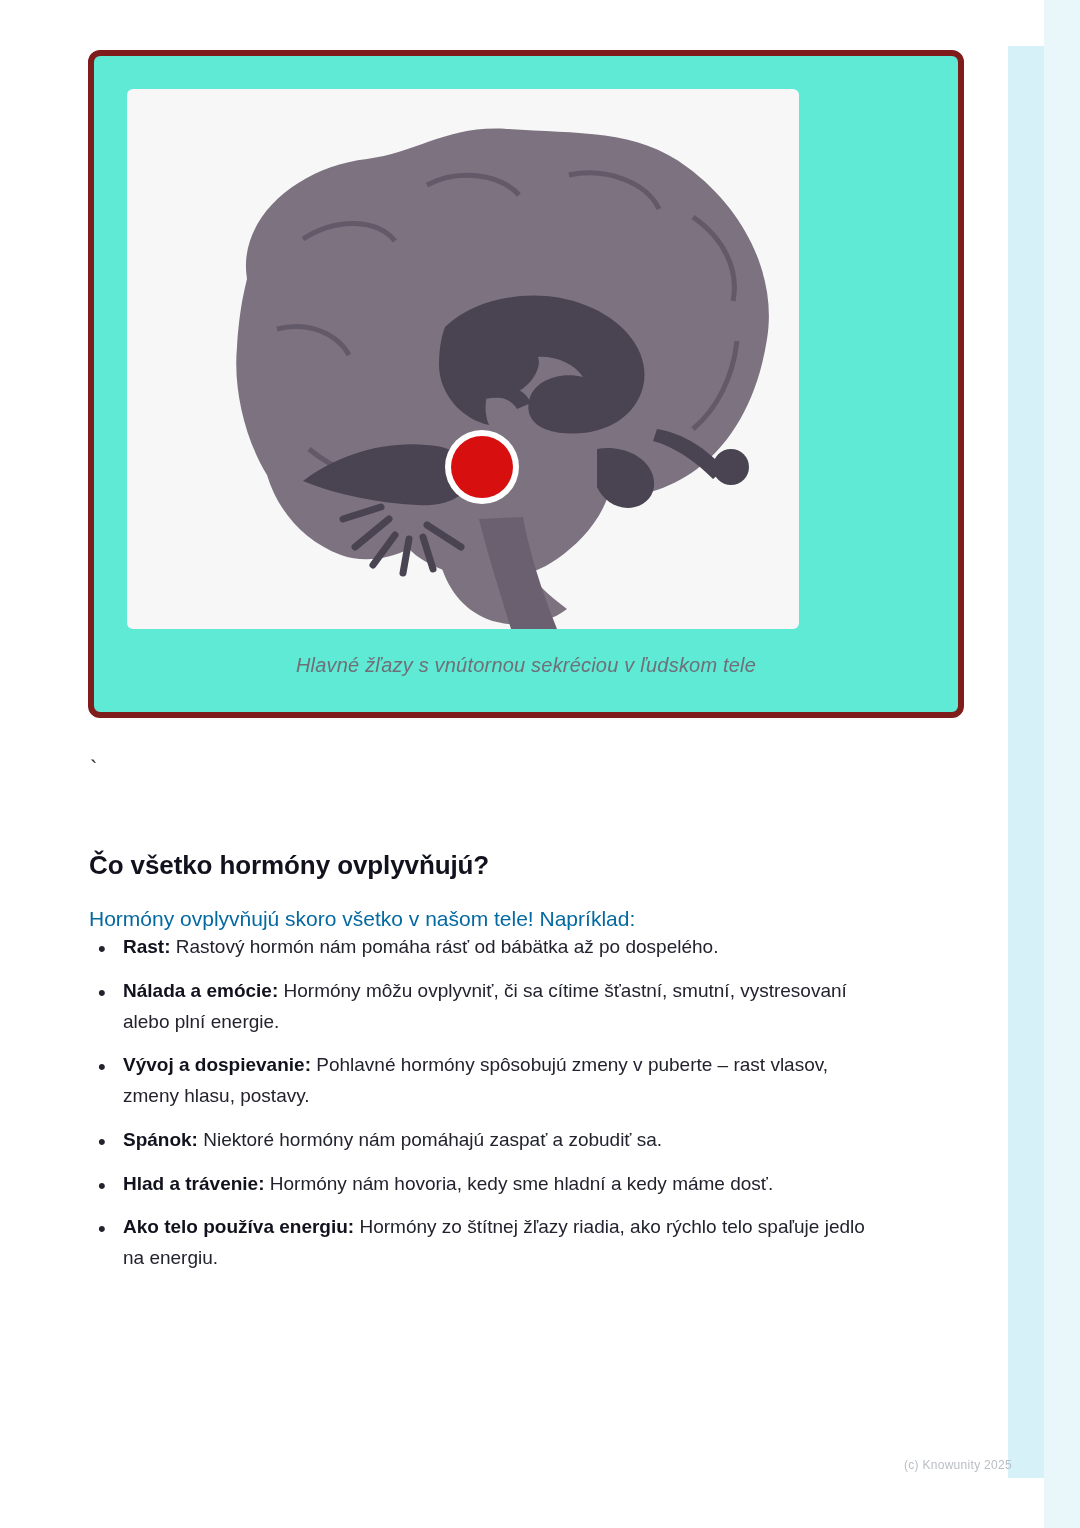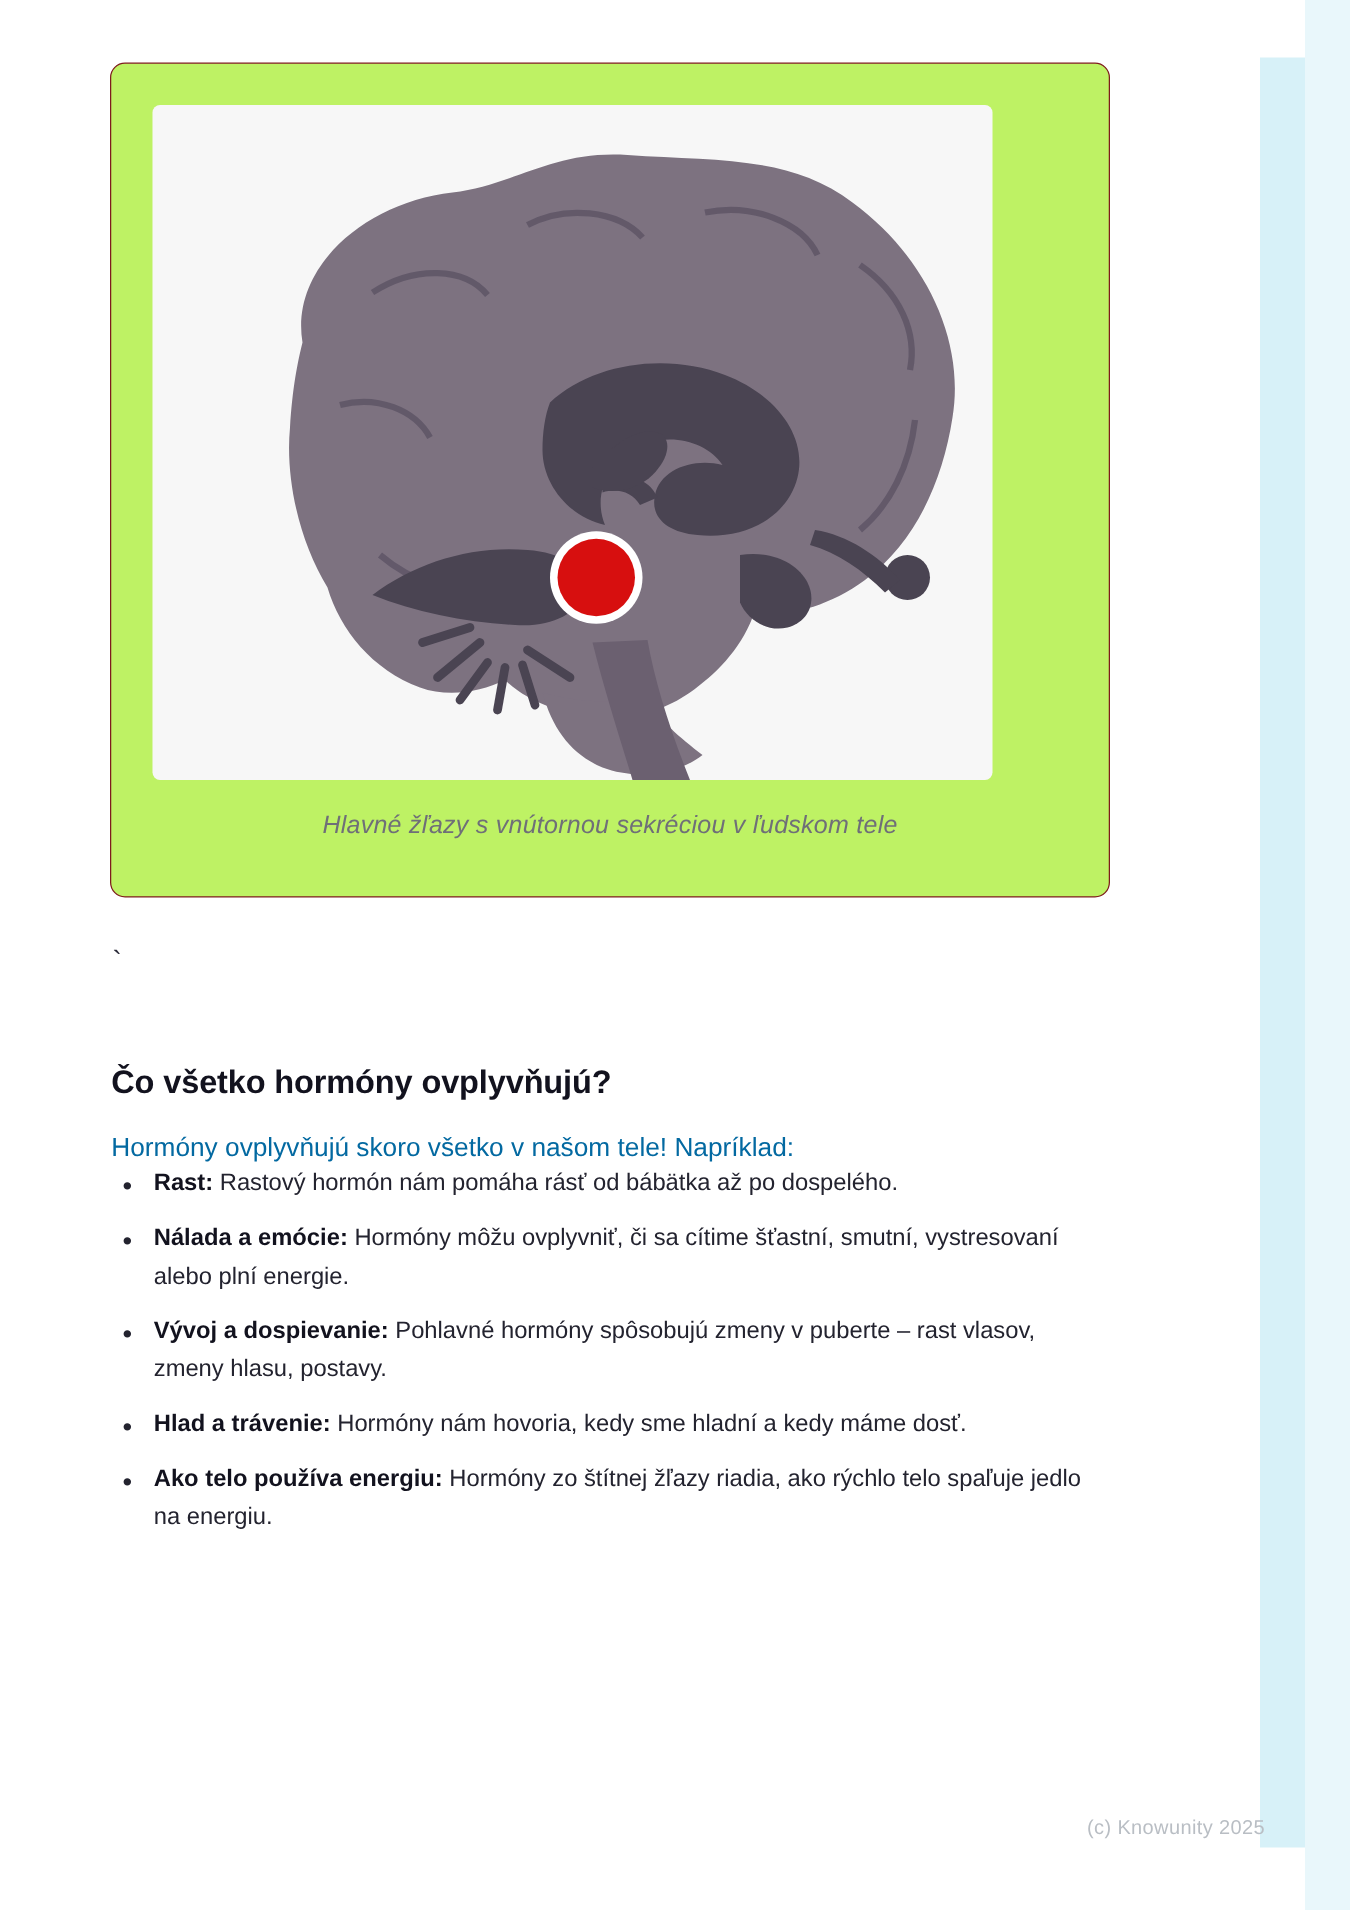--- a/index.html
+++ b/index.html
@@ -40,25 +40,25 @@
     top: 0;
     width: 1008px;
     height: 1528px;
   }
 
   
   .figure-card {
     position: absolute;
     left: 88px;
     top: 50px;
-    width: 800px;
+    width: 876px;
     height: 668px;
-    border: 1px solid #7f1d1d;
+    border: 6px solid #7f1d1d;
     border-radius: 12px;
-    background: #bef264;
+    background: #5eead4;
     box-sizing: border-box;
   }
   .figure-inner {
     position: absolute;
     left: 33px;
     top: 33px;
     width: 672px;
     height: 540px;
     background: #f7f7f7;
     border-radius: 6px;
@@ -138,21 +138,21 @@
   .bullet-list .term {
     font-weight: bold;
     color: #12121e;
   }
 
   
   .footer-credit {
     position: absolute;
     right: 68px;
     bottom: 56px;
-    font-size: 16px;
+    font-size: 12px;
     color: #b9bec4;
     letter-spacing: 0.3px;
   }
 </style>
 </head>
 <body>
 
 <div class="page">
 
   <div class="figure-card">
@@ -208,20 +208,23 @@
     <li>
       <span class="term">Rast:</span><span> Rastový hormón nám pomáha rásť od bábätka až po dospelého.</span>
     </li>
     <li>
       <span class="term">Nálada a emócie:</span><span> Hormóny môžu ovplyvniť, či sa cítime šťastní, smutní, vystresovaní alebo plní energie.</span>
     </li>
     <li>
       <span class="term">Vývoj a dospievanie:</span><span> Pohlavné hormóny spôsobujú zmeny v puberte – rast vlasov, zmeny hlasu, postavy.</span>
     </li>
     <li>
+      <span class="term">Spánok:</span><span> Niektoré hormóny nám pomáhajú zaspať a zobudiť sa.</span>
+    </li>
+    <li>
       <span class="term">Hlad a trávenie:</span><span> Hormóny nám hovoria, kedy sme hladní a kedy máme dosť.</span>
     </li>
     <li>
       <span class="term">Ako telo používa energiu:</span><span> Hormóny zo štítnej žľazy riadia, ako rýchlo telo spaľuje jedlo na energiu.</span>
     </li>
   </ul>
 
 </div>
 
 <div class="edge-strip-inner"></div>

